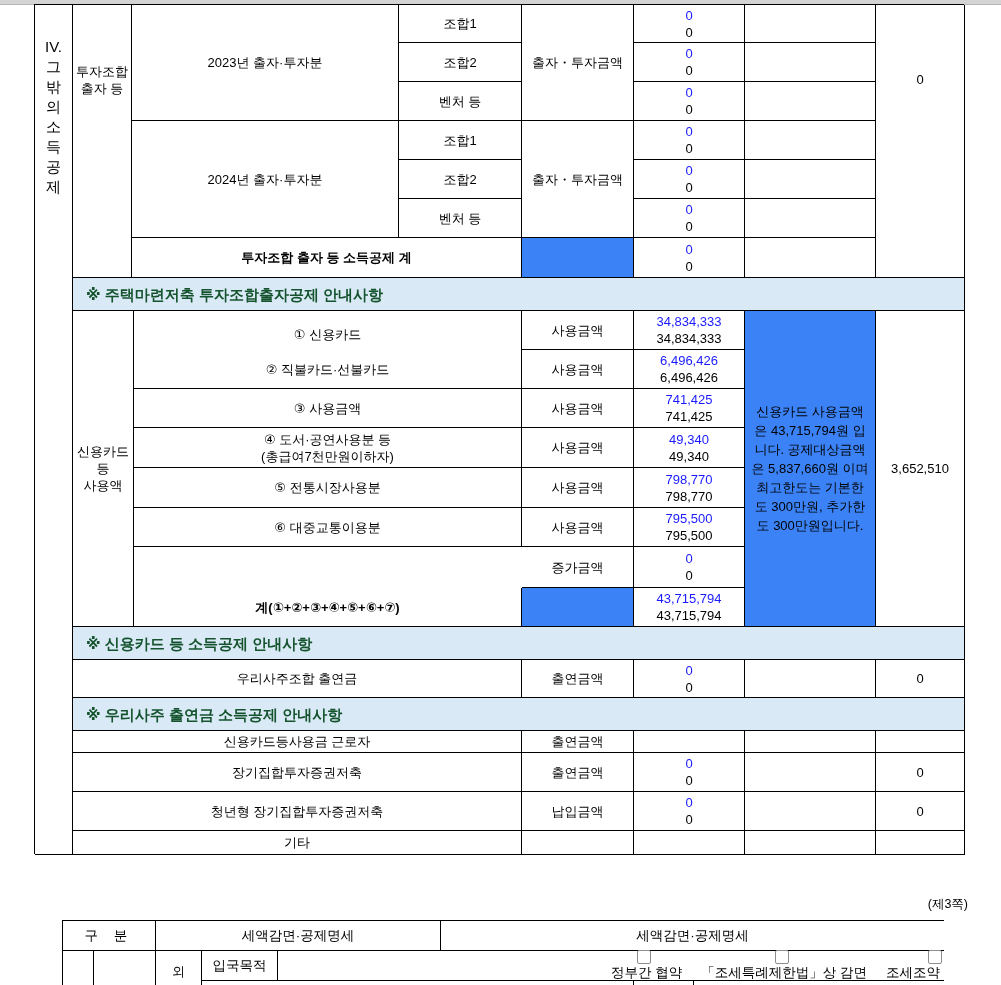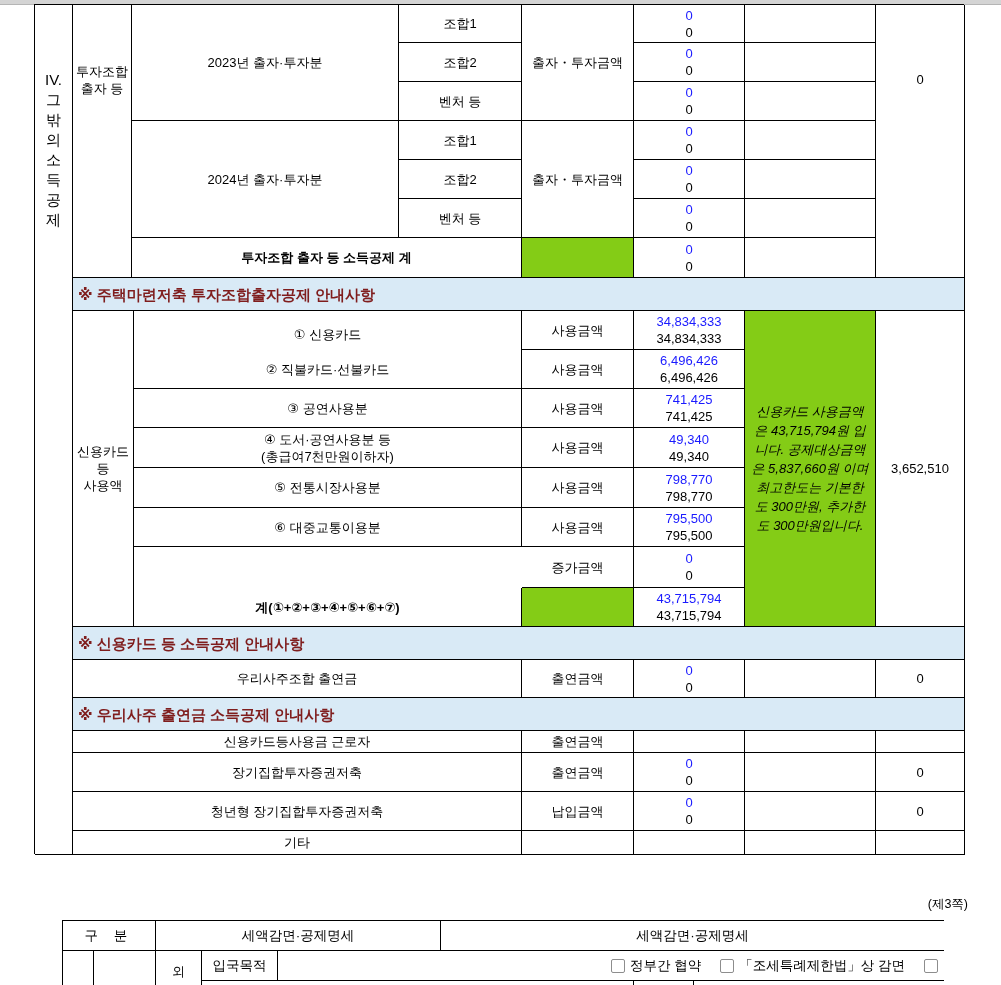--- a/index.html
+++ b/index.html
@@ -9,42 +9,42 @@
   #top-strip{left:0;top:0;width:1001px;height:5px;background:#d4d4d4;border-bottom:1px solid #b5b5b5;}
   #main-table{left:34px;top:4px;width:930px;height:850px;border-top:1px solid #000;border-left:1px solid #000;}
   #bottom-table{left:62px;top:920px;width:882px;height:65px;border-top:1px solid #000;border-left:1px solid #000;overflow:hidden;}
   .cell{position:absolute;box-sizing:border-box;border-right:1px solid #000;border-bottom:1px solid #000;
         display:flex;flex-direction:column;align-items:center;justify-content:center;
         text-align:center;font-size:13px;line-height:17px;background:#fff;}
   .nb{border-bottom:none;}
   .pre{white-space:pre-line;}
   .bold{font-weight:bold;}
   .start{justify-content:flex-start;}
-  .gray{background:#84cc16;font-style:italic;}
-  .notice{background:#d9eaf6;color:#7f1d1d;font-weight:bold;font-size:15px;
-          align-items:flex-start;justify-content:center;padding-left:5px;text-align:left;}
+  .gray{background:#3b82f6;}
+  .notice{background:#d9eaf6;color:#14532d;font-weight:bold;font-size:15px;
+          align-items:flex-start;justify-content:center;padding-left:13px;text-align:left;}
   .vblock{line-height:20px;font-size:15px;white-space:pre-line;}
   .v1{color:#1a1aff;}
   .v2{color:#000;}
   .vline{line-height:17px;font-size:13px;width:100%;text-align:center;}
   .note-text{font-size:13px;line-height:19px;}
   .cb{display:inline-block;width:12px;height:12px;border:1.5px solid #8d8d8d;border-radius:2px;background:#fff;margin-right:5px;flex:none;}
   .cbrow{flex-direction:row;justify-content:flex-start;padding-left:333px;}
-  .cbitem{display:flex;flex-direction:row;align-items:center;margin-right:19px;font-size:13.5px;white-space:nowrap;text-align:center;}
+  .cbitem{display:flex;flex-direction:column;align-items:center;margin-right:19px;font-size:13.5px;white-space:nowrap;text-align:center;}
   #page-note{left:918px;top:896px;width:50px;text-align:right;font-size:12.5px;}
   .hcell{font-size:13.5px;}
 </style>
 </head>
 <body>
 
 <div id="top-strip" class="abs"></div>
 
 <div id="main-table" class="abs">
 
-  <div class="cell start" style="left:0;top:0;width:38px;height:850px;padding-top:65px;">
+  <div class="cell start" style="left:0;top:0;width:38px;height:850px;padding-top:32px;">
     <div class="vblock">IV.</div>
     <div class="vblock">그
 밖
 의
 소
 득
 공
 제</div>
   </div>
 
@@ -107,21 +107,21 @@
   <div class="cell start" style="left:841px;top:0;width:89px;height:273px;padding-top:66px;">0</div>
 
   <div class="cell notice" style="left:38px;top:273px;width:892px;height:33px;">※ 주택마련저축 투자조합출자공제 안내사항</div>
 
   <div class="cell pre" style="left:38px;top:306px;width:61px;height:316px;">신용카드
 등
 사용액</div>
 
   <div class="cell pre" style="left:99px;top:306px;width:388px;height:47px;">① 신용카드</div>
   <div class="cell pre" style="left:99px;top:345px;width:388px;height:39px;">② 직불카드·선불카드</div>
-  <div class="cell pre" style="left:99px;top:384px;width:388px;height:39px;">③ 공연사용분</div>
+  <div class="cell pre" style="left:99px;top:384px;width:388px;height:39px;">③ 사용금액</div>
   <div class="cell pre" style="left:99px;top:423px;width:388px;height:40px;">④ 도서·공연사용분 등
 (총급여7천만원이하자)</div>
   <div class="cell pre" style="left:99px;top:463px;width:388px;height:40px;">⑤ 전통시장사용분</div>
   <div class="cell pre" style="left:99px;top:503px;width:388px;height:39px;">⑥ 대중교통이용분</div>
   <div class="cell bold" style="left:99px;top:583px;width:388px;height:39px;">계(①+②+③+④+⑤+⑥+⑦)</div>
 
   <div class="cell" style="left:487px;top:306px;width:112px;height:39px;">사용금액</div>
   <div class="cell" style="left:487px;top:345px;width:112px;height:39px;">사용금액</div>
   <div class="cell" style="left:487px;top:384px;width:112px;height:39px;">사용금액</div>
   <div class="cell" style="left:487px;top:423px;width:112px;height:40px;">사용금액</div>

